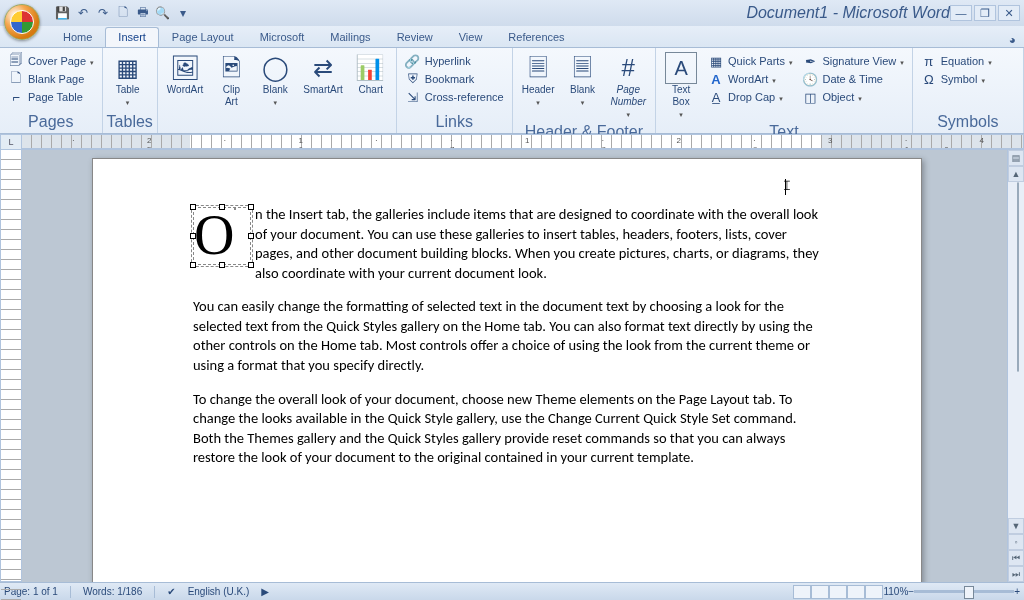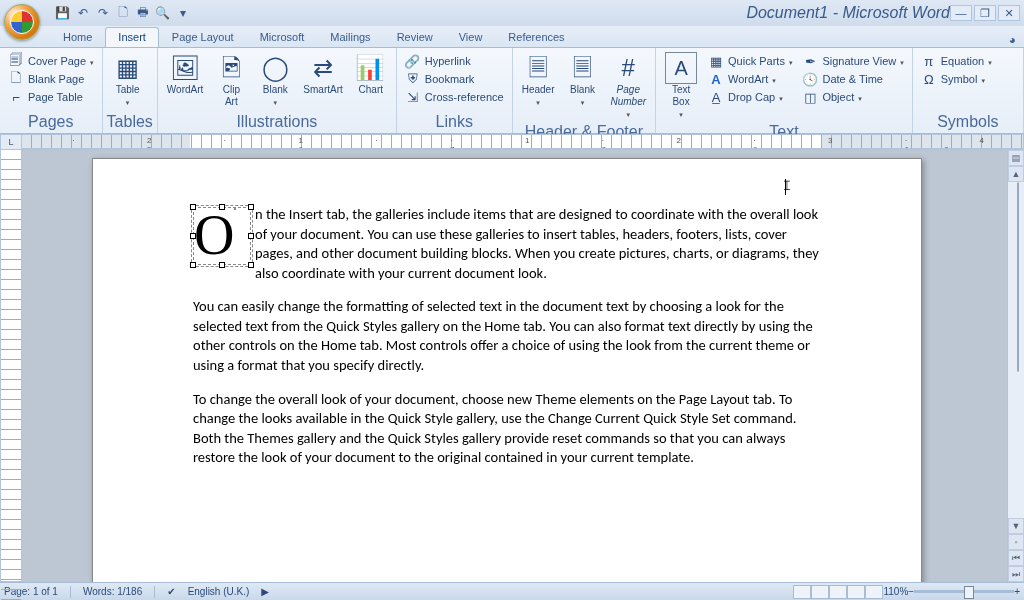--- a/index.html
+++ b/index.html
@@ -158,21 +158,20 @@
         </div>
       <div class="lbtn">
           <span class="ico">⇄</span>
           <span>SmartArt</span>
         </div>
       <div class="lbtn">
           <span class="ico">📊</span>
           <span>Chart</span>
         </div>
     </div>
-    <div class="rgroup-label">Illustrations</div>
   </div>
 
   <div class="rgroup">
     <div class="rgroup-body">
       <div class="sbtn-col">
         <div class="sbtn">
             <span class="sico">🔗</span>
             <span>Hyperlink</span>
           </div>
         <div class="sbtn">

